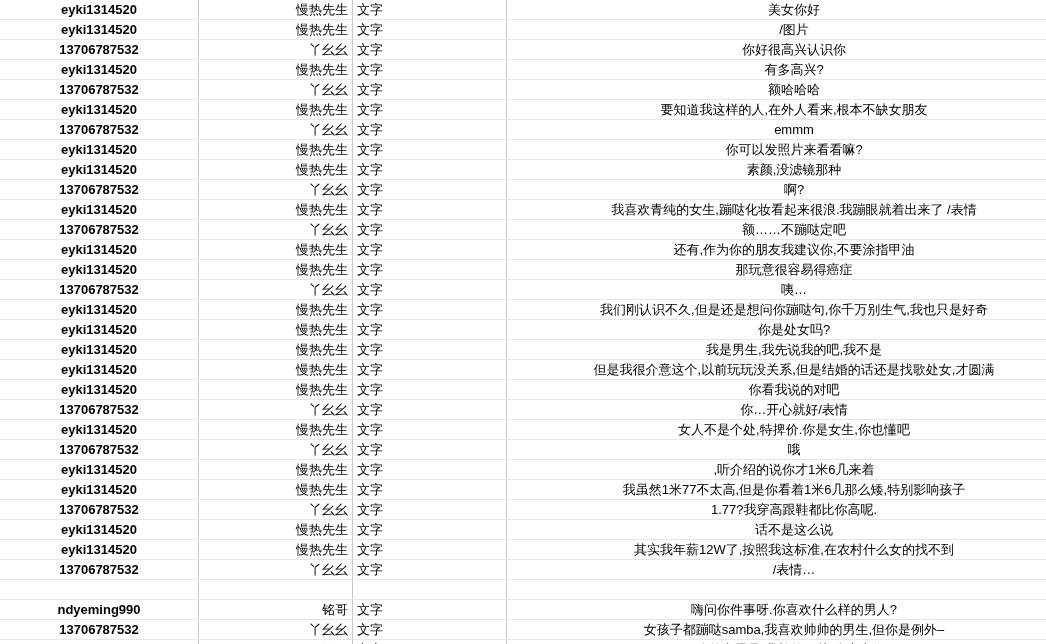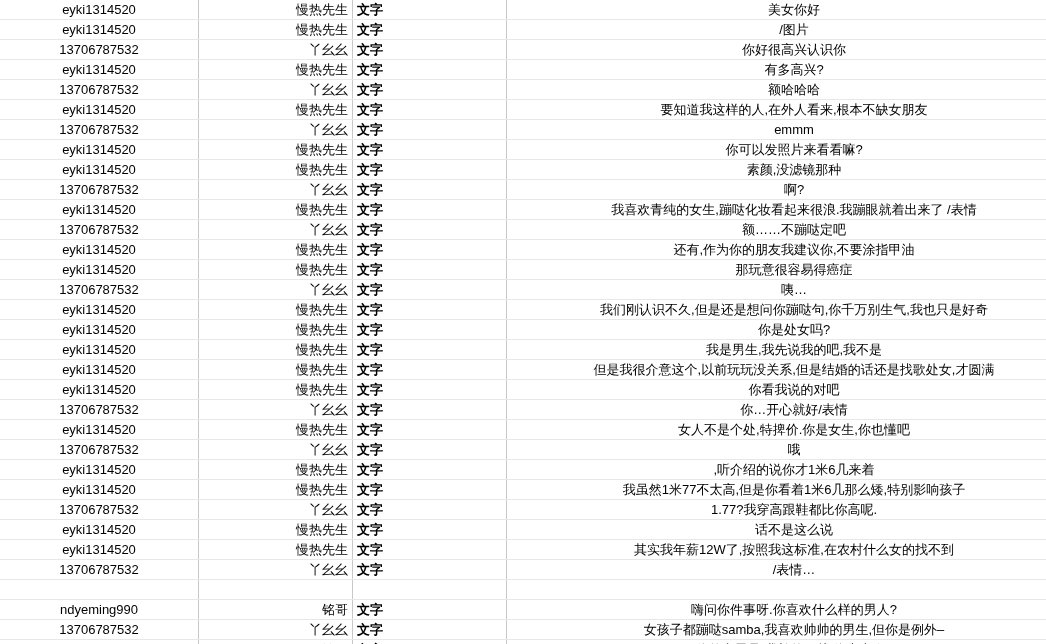--- a/index.html
+++ b/index.html
@@ -24,23 +24,23 @@
     height: 19px;
     line-height: 19px;
     padding: 0 4px;
     border-right: 1px solid #c8c8c8;
     border-bottom: 1px solid #e8e8e8;
     white-space: nowrap;
     overflow: hidden;
     font-size: 13px;
     vertical-align: middle;
   }
-  .col-a { width: 190px; text-align: center; }
+  .col-a { width: 190px; text-align: center; font-weight: bold; }
   .col-b { width: 145px; text-align: right; }
-  .col-c { width: 145px; text-align: left; padding-left: 12px; font-weight: bold; }
+  .col-c { width: 145px; text-align: left; padding-left: 12px; }
   .col-d { width: 566px; text-align: center; border-right: none; }
   .row-blank td {
     border-bottom: 1px solid #e8e8e8;
   }
   .sheet tr:last-child td {
     border-bottom: none;
   }
 </style>
 </head>
 <body>

